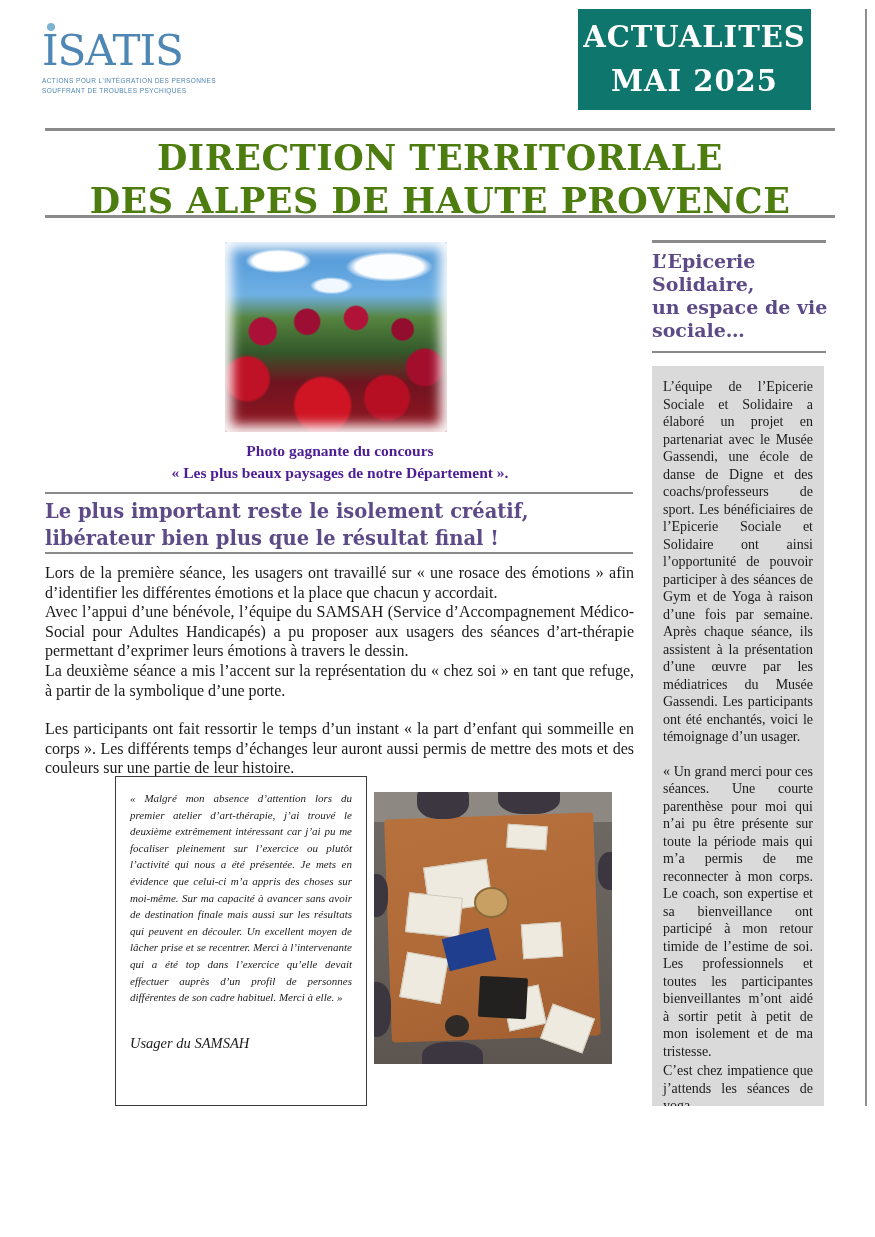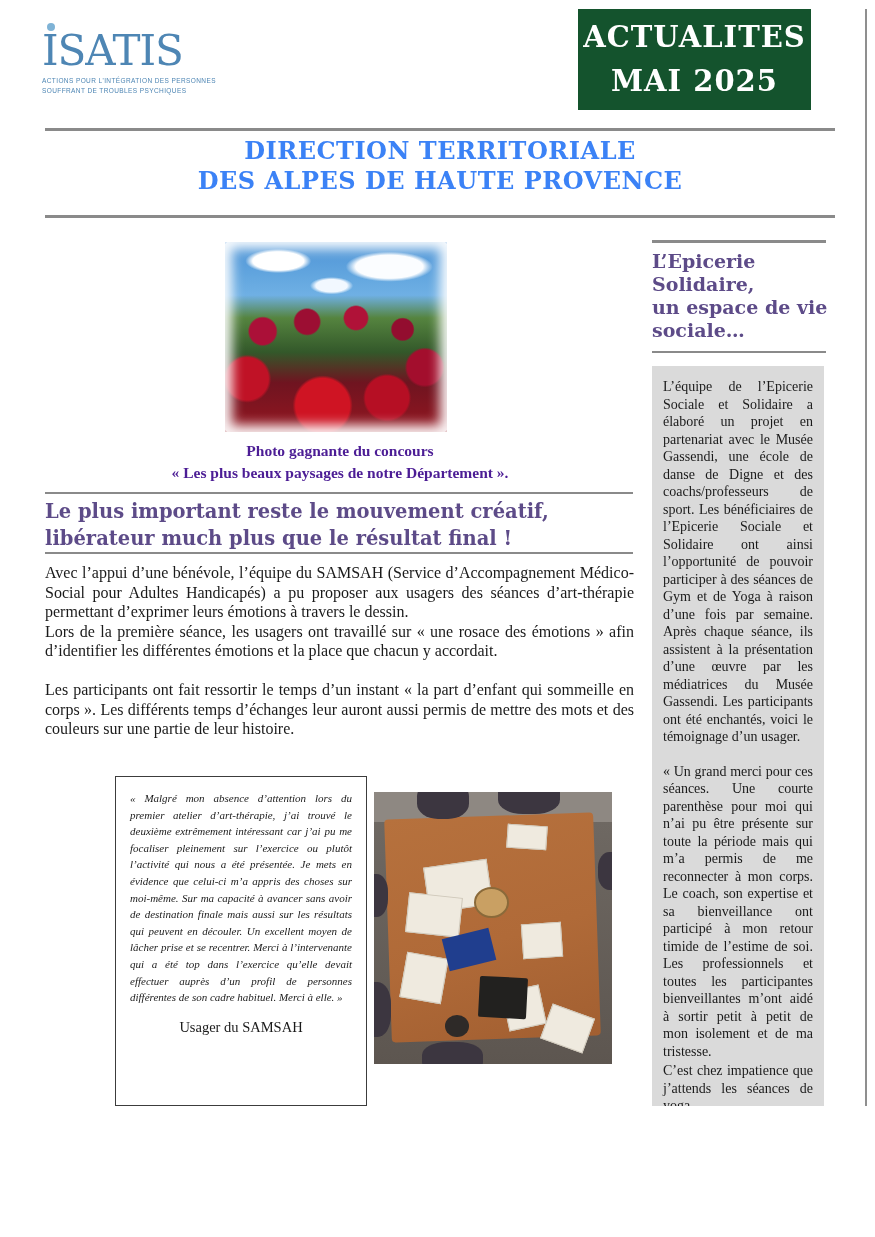--- a/index.html
+++ b/index.html
@@ -8,34 +8,34 @@
   .abs{position:absolute;}
   .pre{white-space:pre-line;}
 
   
   .logo-text{position:relative;font-family:"DejaVu Serif", serif;font-weight:400;
              font-size:42px;line-height:1;color:#4e86b4;letter-spacing:-1px;}
   .logo-dot{position:absolute;width:8px;height:8px;border-radius:50%;background:#7fb3d6;
             top:-7px;left:5px;}
   .logo-tagline{margin-top:4px;font-family:"Liberation Sans", sans-serif;font-size:6.5px;
                 line-height:1.5;color:#4e86b4;letter-spacing:.4px;}
-  .issue-badge{left:578px;top:9px;width:233px;height:101px;background:#14532d;
+  .issue-badge{left:578px;top:9px;width:233px;height:101px;background:#0f766e;
                display:flex;align-items:center;justify-content:center;text-align:center;
                font-family:"DejaVu Serif", serif;font-weight:bold;font-size:29px;
                line-height:1.5;color:#ffffff;letter-spacing:1px;}
 
   
   .vline-right{left:865px;top:9px;width:2px;height:1221px;background:#8f8f8f;}
   .hline-bottom{left:0;top:1229px;width:875px;height:2px;background:#9a9a9a;}
 
   
   .rule{background:#8a8a8a;}
   .masthead-title{left:45px;top:136px;width:790px;text-align:center;
-                  font-family:"DejaVu Serif", serif;font-weight:bold;font-size:24px;
-                  line-height:1.24;color:#3b82f6;letter-spacing:.5px;}
+                  font-family:"DejaVu Serif", serif;font-weight:bold;font-size:35px;
+                  line-height:1.24;color:#4d7c0f;letter-spacing:.5px;}
 
   
   .flower-photo{left:225px;top:242px;width:222px;height:190px;border-radius:2px;
     background:
       radial-gradient(ellipse 44px 16px at 24% 10%, #ffffff 0 58%, rgba(255,255,255,0) 75%),
       radial-gradient(ellipse 58px 20px at 74% 13%, #fbfdff 0 58%, rgba(255,255,255,0) 75%),
       radial-gradient(ellipse 30px 12px at 48% 23%, #f2f8ff 0 52%, rgba(255,255,255,0) 72%),
       radial-gradient(circle 15px at 17% 47%, #ab1038 0 88%, rgba(0,0,0,0) 100%),
       radial-gradient(circle 14px at 37% 42%, #9c0e33 0 88%, rgba(0,0,0,0) 100%),
       radial-gradient(circle 13px at 59% 40%, #b01238 0 88%, rgba(0,0,0,0) 100%),
@@ -55,21 +55,21 @@
   .article{left:45px;top:563px;width:589px;font-size:16px;line-height:19.6px;
            text-align:justify;}
   .article p{margin:0;}
   .article p.gap{margin-top:19px;}
 
   
   .quote-box{left:115px;top:776px;width:252px;height:330px;border:1.5px solid #3c3c3c;
              box-sizing:border-box;padding:13px 14px;background:#fff;overflow:hidden;}
   .quote-box .qtext{margin:0;font-style:italic;font-size:11px;line-height:16.6px;
                     text-align:justify;}
-  .quote-box .qattr{margin:13px 0 0;text-align:center;font-size:14.5px;}
+  .quote-box .qattr{margin:29px 0 0;text-align:left;font-size:14.5px;font-style:italic;}
 
   
   .workshop-photo{left:374px;top:792px;width:238px;height:272px;overflow:hidden;
      background:linear-gradient(180deg,#8e8882 0%,#8e8882 11%,#6e6862 11%,#5d5650 100%);}
   .wp{position:absolute;}
   .wp-table{left:6%;top:9%;width:88%;height:82%;border-radius:4px;
             background:linear-gradient(165deg,#b6713d 0%,#b06a38 55%,#a25f31 100%);
             transform:rotate(-2deg);}
   .wp-person{background:#3c3640;border-radius:40%;}
   .wp-paper{background:#efeadf;border:0.5px solid #cfc8ba;}
@@ -128,26 +128,27 @@
   <div class="abs rule" style="left:45px;top:128px;width:790px;height:3px;"></div>
   <div class="abs masthead-title pre">DIRECTION TERRITORIALE
 DES ALPES DE HAUTE PROVENCE</div>
   <div class="abs rule" style="left:45px;top:215px;width:790px;height:3px;"></div>
 
   <div class="abs flower-photo"></div>
   <div class="abs photo-caption pre">Photo gagnante du concours
 « Les plus beaux paysages de notre Département ».</div>
 
   <div class="abs rule" style="left:45px;top:492px;width:588px;height:2px;"></div>
-  <div class="abs headline">Le plus important reste le mouvement créatif, libérateur much plus que le résultat final !</div>
+  <div class="abs headline">Le plus important reste le isolement créatif, libérateur bien plus que le résultat final !</div>
   <div class="abs rule" style="left:45px;top:552px;width:588px;height:2px;"></div>
 
   <div class="abs article">
+    <p>Lors de la première séance, les usagers ont travaillé sur « une rosace des émotions » afin d’identifier les différentes émotions et la place que chacun y accordait.</p>
     <p>Avec l’appui d’une bénévole, l’équipe du SAMSAH (Service d’Accompagnement Médico-Social pour Adultes Handicapés) a pu proposer aux usagers des séances d’art-thérapie permettant d’exprimer leurs émotions à travers le dessin.</p>
-    <p>Lors de la première séance, les usagers ont travaillé sur « une rosace des émotions » afin d’identifier les différentes émotions et la place que chacun y accordait.</p>
+    <p>La deuxième séance a mis l’accent sur la représentation du « chez soi » en tant que refuge, à partir de la symbolique d’une porte.</p>
     <p class="gap">Les participants ont fait ressortir le temps d’un instant « la part d’enfant qui sommeille en corps ». Les différents temps d’échanges leur auront aussi permis de mettre des mots et des couleurs sur une partie de leur histoire.</p>
   </div>
 
   <div class="abs quote-box">
     <p class="qtext">« Malgré mon absence d’attention lors du premier atelier d’art-thérapie, j’ai trouvé le deuxième extrêmement intéressant car j’ai pu me focaliser pleinement sur l’exercice ou plutôt l’activité qui nous a été présentée. Je mets en évidence que celui-ci m’a appris des choses sur moi-même. Sur ma capacité à avancer sans avoir de destination finale mais aussi sur les résultats qui peuvent en découler. Un excellent moyen de lâcher prise et se recentrer. Merci à l’intervenante qui a été top dans l’exercice qu’elle devait effectuer auprès d’un profil de personnes différentes de son cadre habituel. Merci à elle. »</p>
     <p class="qattr">Usager du SAMSAH</p>
   </div>
 
   <div class="abs workshop-photo">
     <div class="wp wp-table"></div>

